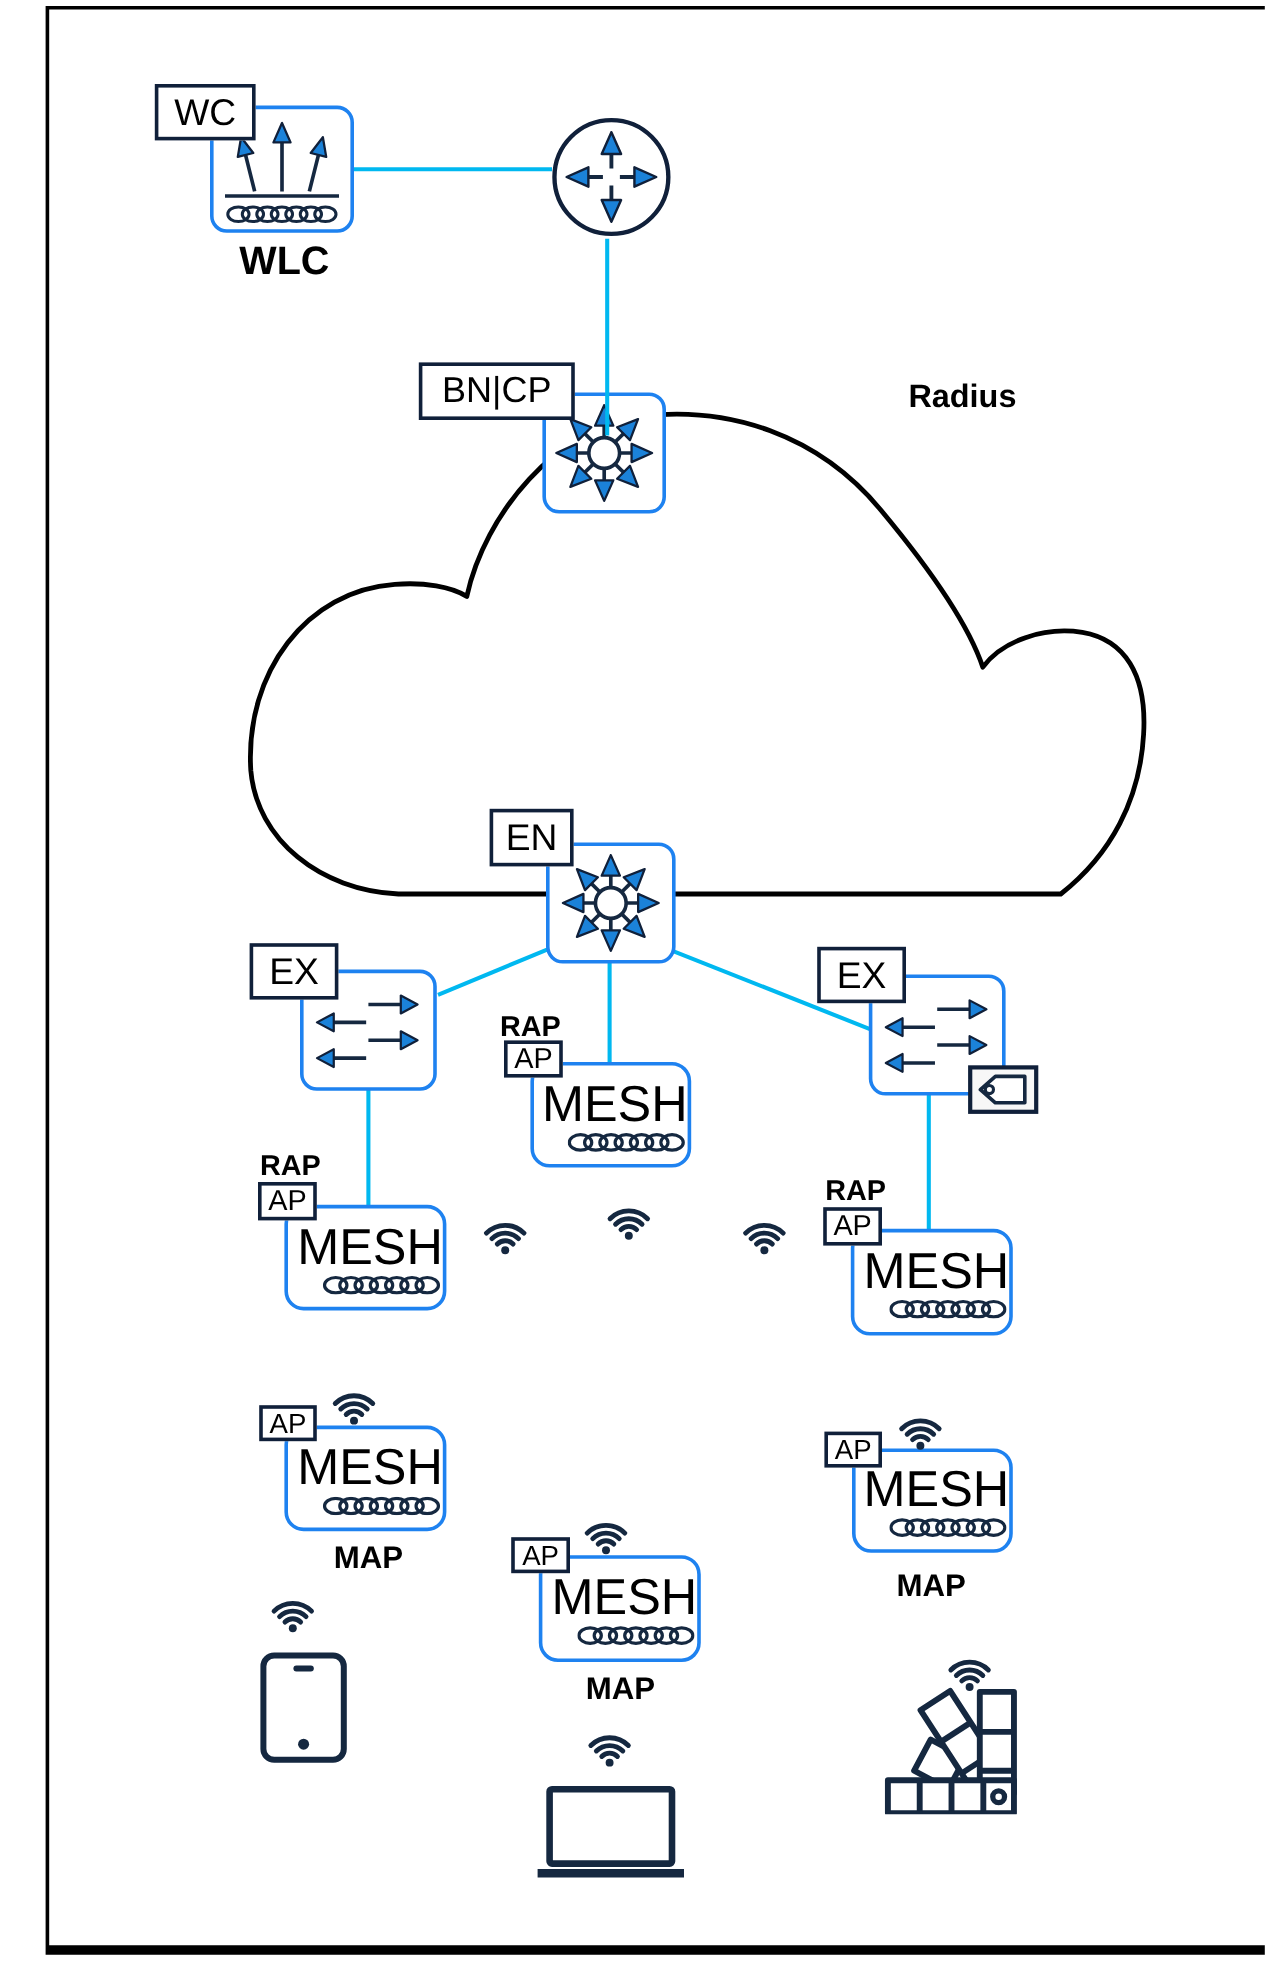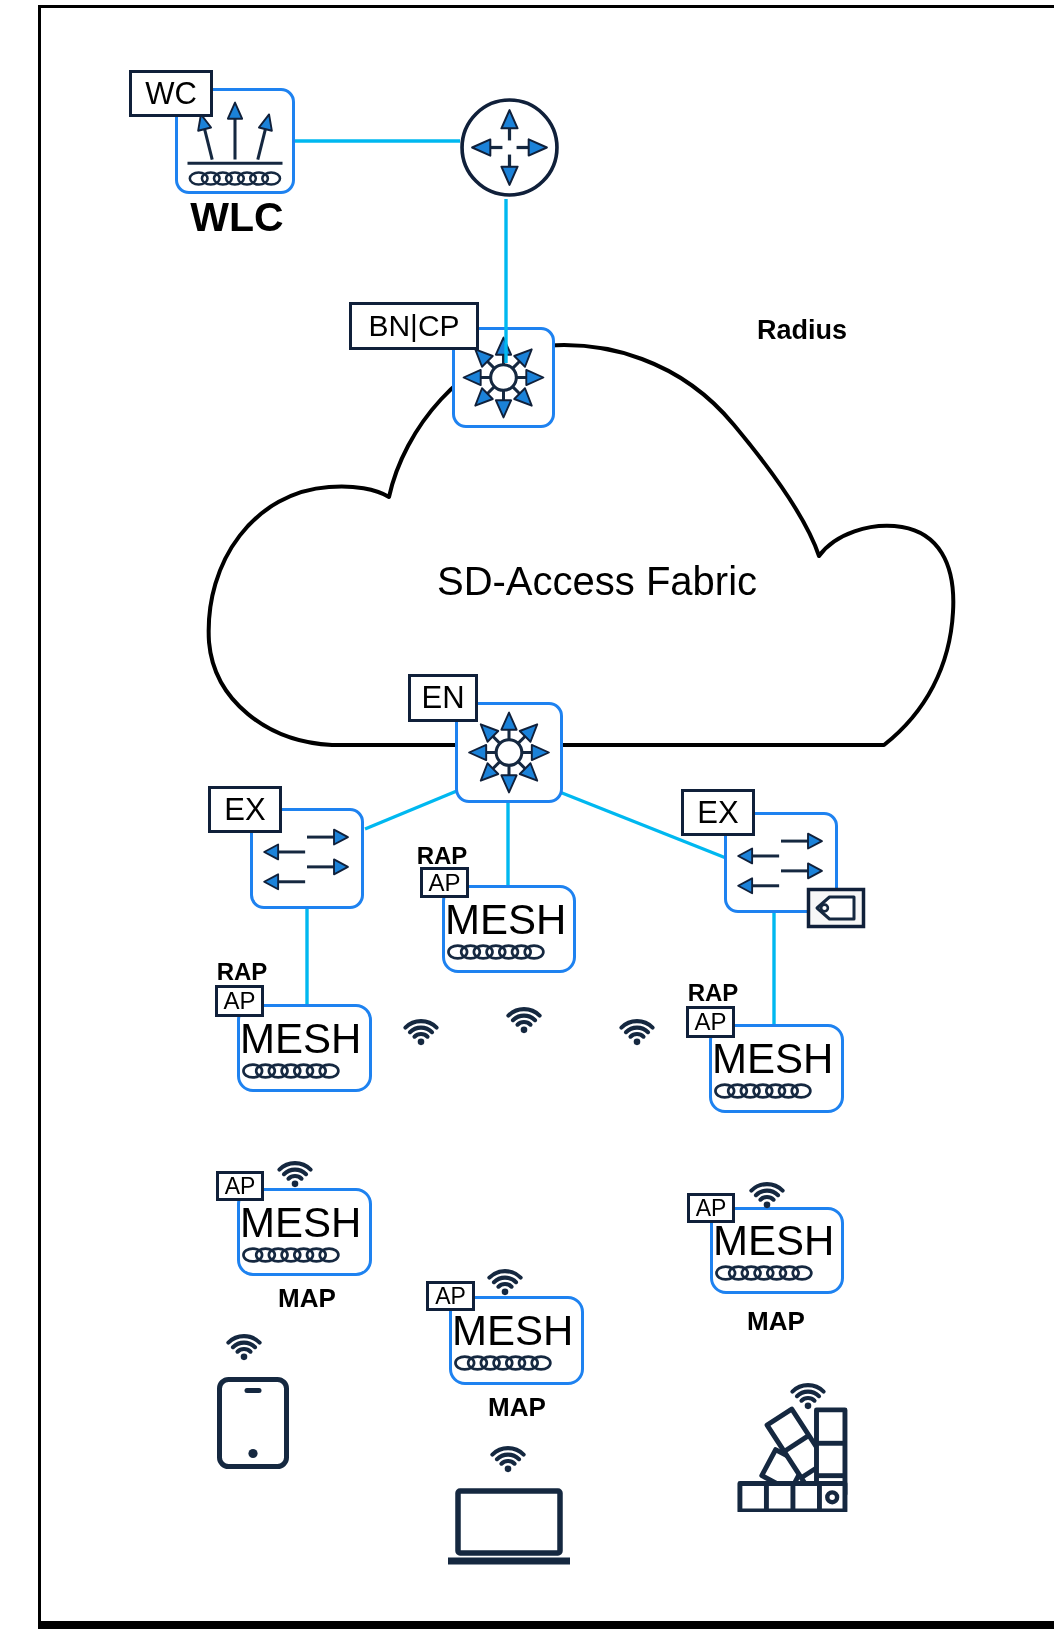--- a/index.html
+++ b/index.html
@@ -7,21 +7,21 @@
          font-family:"Liberation Sans",sans-serif;color:#000;margin-left:32px;}
   #frame{position:absolute;left:6px;right:6px;top:5px;bottom:5px;border:3px solid #000;
          border-bottom-width:8px;pointer-events:none;z-index:6;}
   svg.layer{position:absolute;left:0;top:0;width:1054px;height:1634px;}
   #artlayer{z-index:1;}
   #overlaylayer{z-index:3;pointer-events:none;}
   .dev{position:absolute;box-sizing:border-box;background:#fff;border:3px solid #1e82f0;
        border-radius:14px;z-index:2;}
   .dev svg{position:absolute;left:0;top:0;width:100%;height:100%;}
   .meshbox{position:absolute;box-sizing:border-box;background:#fff;border:3px solid #1e82f0;
-       border-radius:16px;z-index:2;display:flex;flex-direction:column;align-items:flex-start;
+       border-radius:16px;z-index:2;display:flex;flex-direction:column;align-items:flex-end;
        justify-content:center;gap:3px;}
   .mesh-word{font-size:42px;font-weight:500;line-height:1;letter-spacing:0;}
   .coil{width:102px;height:16px;display:block;}
   .lbox{position:absolute;box-sizing:border-box;display:flex;align-items:center;justify-content:center;
         background:#fff;border:3px solid #10203a;z-index:4;font-weight:500;}
   .cap{position:absolute;display:flex;align-items:center;justify-content:center;z-index:4;}
   .icon{position:absolute;z-index:3;}
   .ln{stroke:#152840;stroke-width:3.2;fill:none;}
   .ah{fill:#1b82d9;stroke:#10203a;stroke-width:2;stroke-linejoin:round;}
   .wire{stroke:#00b8f0;stroke-width:3.4;fill:none;}
@@ -186,36 +186,35 @@
   <svg id="overlaylayer" class="layer" viewBox="0 0 1054 1634">
     <line class="wire" x1="474" y1="199" x2="474" y2="363"></line>
   </svg>
 
   <div class="lbox" style="left:97px;top:70px;width:84px;height:47px;font-size:31px;">WC</div>
   <div class="dev" style="left:143px;top:88px;width:120px;height:106px;">
     <svg viewBox="0 0 120 105">
         <use href="#d-wlc"></use>
       </svg>
   </div>
-  <div class="cap" style="left:145px;top:198px;width:120px;height:38px;font-size:41px;font-weight:600;">WLC</div>
+  <div class="cap" style="left:145px;top:198px;width:120px;height:38px;font-size:33px;font-weight:600;">WLC</div>
 
   <svg class="icon" style="left:425px;top:95px;width:105px;height:105px;z-index:2;" viewBox="0 0 104 104">
       <use href="#d-router"></use>
     </svg>
 
   <div class="lbox" style="left:317px;top:302px;width:130px;height:48px;font-size:30px;">BN|CP</div>
   <div class="dev" style="left:420px;top:327px;width:103px;height:101px;">
     <svg viewBox="0 0 100 100">
         <use href="#d-node8"></use>
       </svg>
   </div>
 
   <div class="cap" style="left:700px;top:310px;width:140px;height:40px;font-size:27px;font-weight:600;">Radius</div>
 
-  <div class="cap" style="left:380px;top:556px;width:370px;height:50px;font-size:40px;font-weight:500;">SD-Access Fabric</div>
 
   <div class="lbox" style="left:376px;top:674px;width:70px;height:48px;font-size:31px;">EN</div>
   <div class="dev" style="left:423px;top:702px;width:108px;height:101px;">
     <svg viewBox="0 0 100 100">
         <use href="#d-node8"></use>
       </svg>
   </div>
 
   <div class="lbox" style="left:176px;top:786px;width:74px;height:47px;font-size:31px;">EX</div>
   <div class="dev" style="left:218px;top:808px;width:114px;height:101px;">

